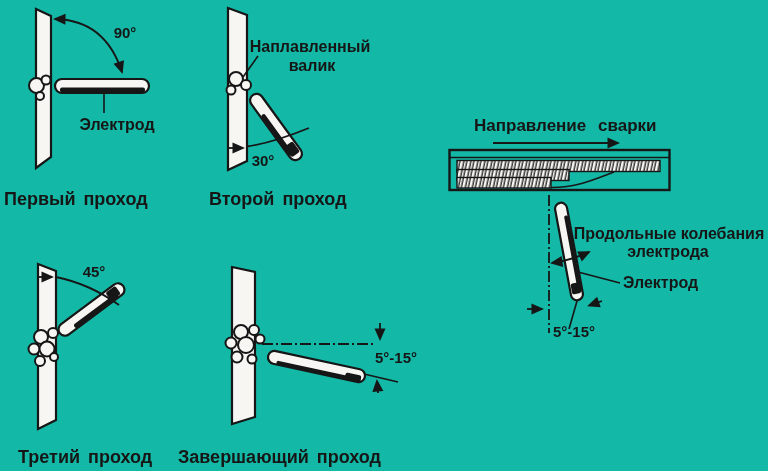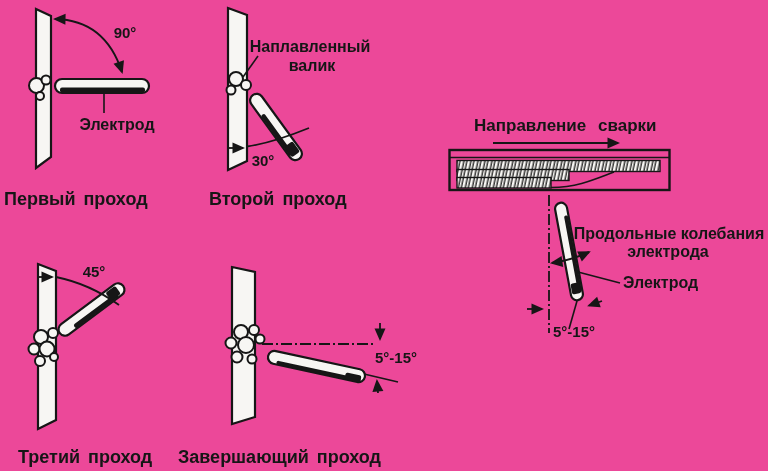--- a/index.html
+++ b/index.html
@@ -1,18 +1,18 @@
 <!DOCTYPE html>
 <html><head>
 <meta charset="utf-8">
 <style>
   html,body{margin:0;padding:0;background:#e9e9e6;}
   .page{
     width:768px;height:471px;position:relative;overflow:hidden;
-    background:#ec4899;
+    background:#14b8a6;
     font-family:"Liberation Sans", sans-serif;
   }
   svg{display:block;}
   .stroke{stroke:#161616;fill:none;}
   .w22{stroke-width:2.2;}
   .w18{stroke-width:1.8;}
   .w16{stroke-width:1.6;}
   .plate{fill:#f7f6f3;stroke:#161616;stroke-width:2.2;}
   .bead{fill:#f7f6f3;stroke:#161616;stroke-width:2;}
   .rodbody{fill:#f7f6f3;stroke:#161616;stroke-width:2.2;}

